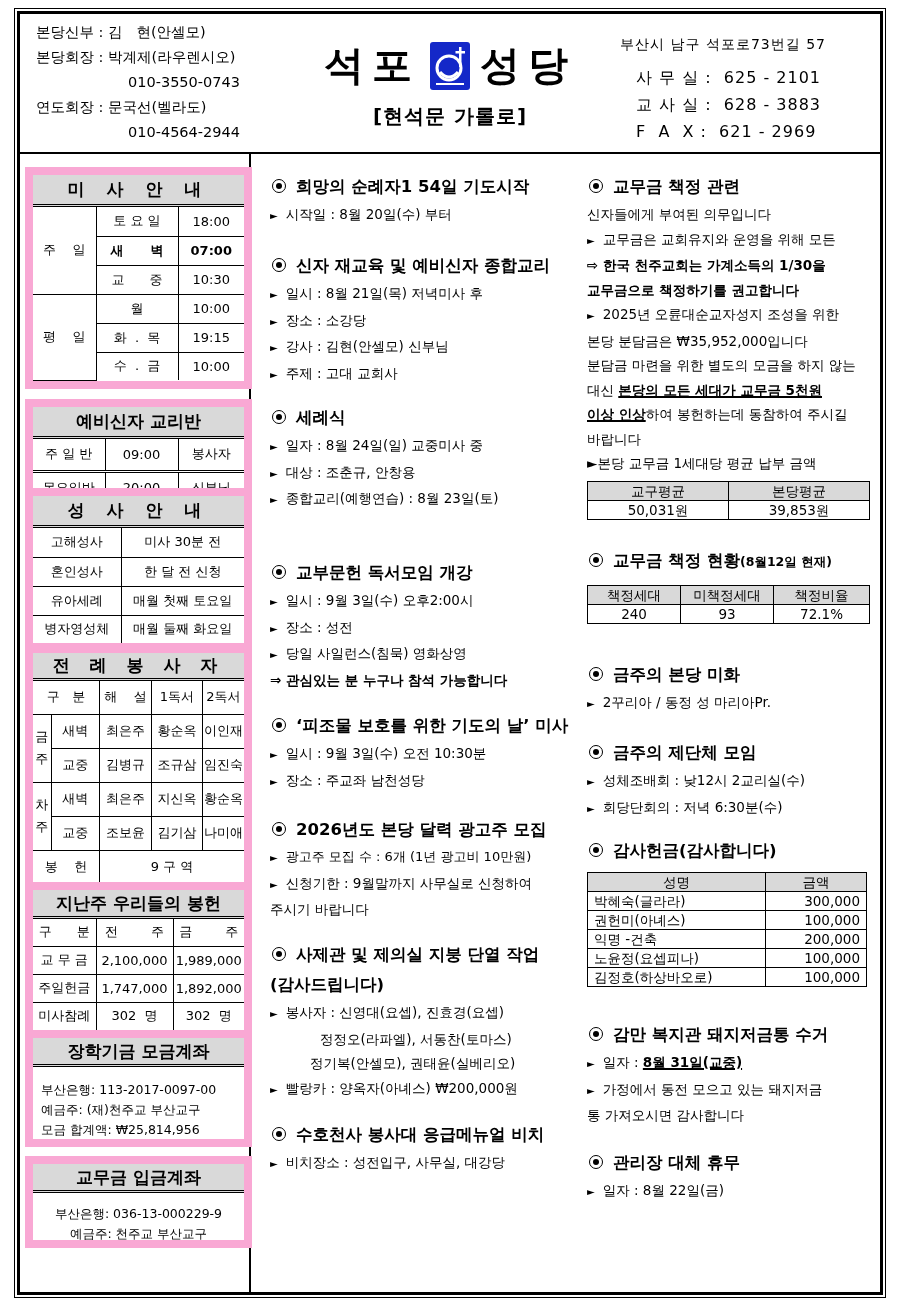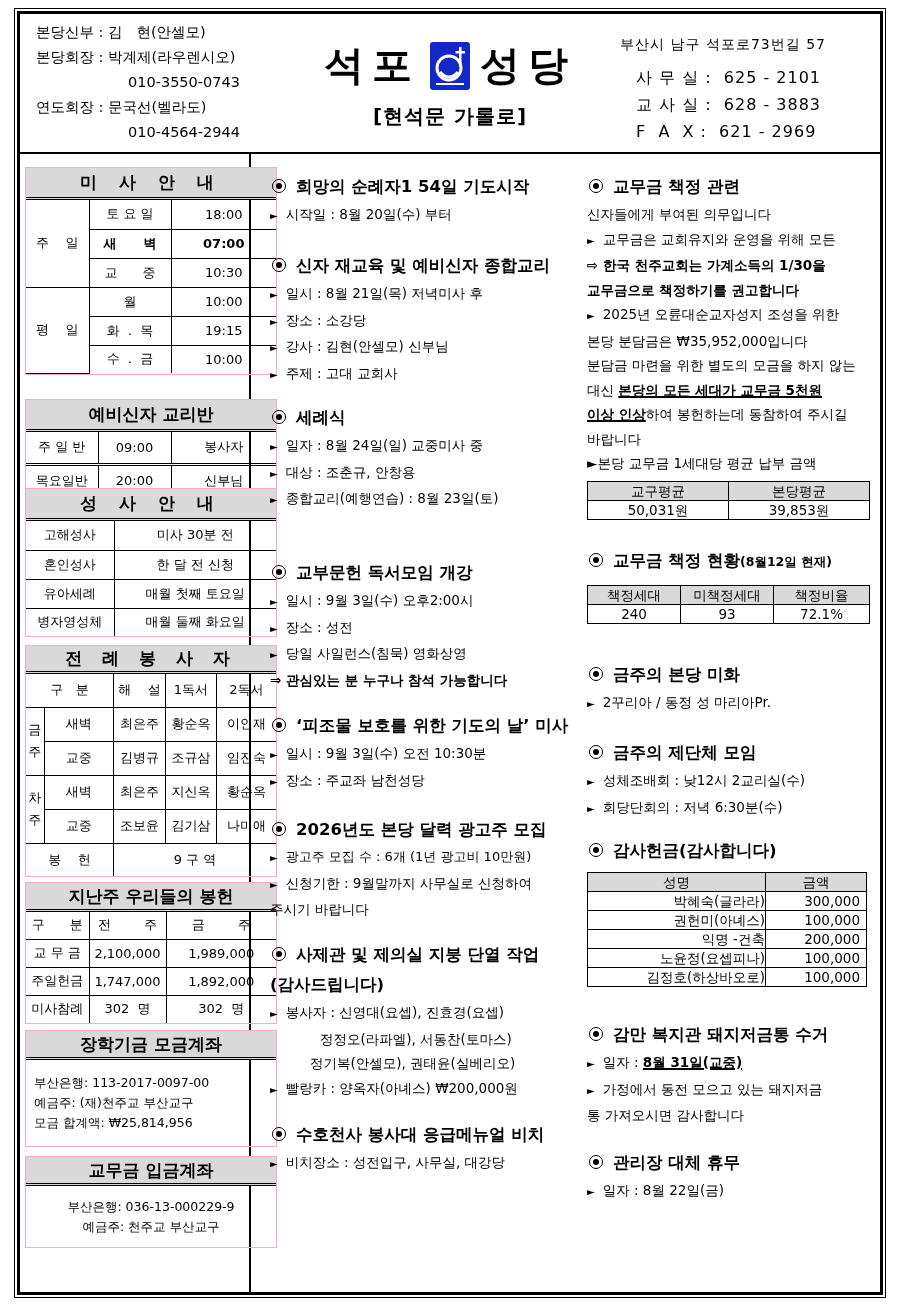--- a/index.html
+++ b/index.html
@@ -22,21 +22,21 @@
   .logo svg { position: absolute; left: 0; top: 0; }
   .subtitle { font-size: 20px; font-weight: bold; margin-top: 10px; letter-spacing: 1px; }
   .hdr-right { position: absolute; left: 600px; top: 22px; font-size: 15px; }
   .addr { font-size: 14px; margin-bottom: 10px; letter-spacing: 1px; }
   .contact { font-size: 16px; line-height: 27px; padding-left: 16px; white-space: pre; letter-spacing: 1px; }
 
   
   .vdiv { position: absolute; left: 249px; top: 154px; width: 2px; height: 1141px; background: #000; }
 
   
-  .lbox { position: absolute; left: 25px; width: 252px; border: 1px solid #f9a8d4; }
+  .lbox { position: absolute; left: 25px; width: 227px; border: 8px solid #f9a8d4; }
   .lbox .bhead { background: #d9d9d9; text-align: center; font-weight: bold; font-size: 17px; border-bottom: 3px double #000; }
   table.grid { width: 100%; border-collapse: collapse; font-size: 13px; }
   table.grid td { border: 1px solid #000; text-align: center; padding: 0; }
   table.grid tr:first-child td { border-top: none; }
   table.grid tr td:first-child { border-left: none; }
   table.grid tr td:last-child { border-right: none; }
   table.grid tr:last-child td { border-bottom: none; }
   .acct { font-size: 12.5px; line-height: 20px; }
 
   
@@ -50,21 +50,21 @@
   .line { font-size: 13.5px; line-height: 24.5px; white-space: nowrap; }
   .line .arr { font-size: 10px; margin-right: 8px; }
   .indent { padding-left: 50px; }
   .bold { font-weight: bold; }
   .ul { text-decoration: underline; text-decoration-thickness: 2px; }
   .sub-small { font-size: 13px; }
 
   table.rtab { width: 100%; border-collapse: collapse; font-size: 13.5px; }
   table.rtab td { border: 1px solid #000; text-align: center; line-height: 18px; padding: 0; }
   table.rtab tr.h td { background: #d9d9d9; }
-  table.rtab td.l { text-align: right; padding-left: 6px; }
+  table.rtab td.l { text-align: left; padding-left: 6px; }
   table.rtab td.r { text-align: right; padding-right: 6px; }
 </style>
 </head>
 <body>
 
 <div class="frame-outer"></div>
 <div class="frame-inner"></div>
 
 <div class="header">
   <div class="hdr-left">

